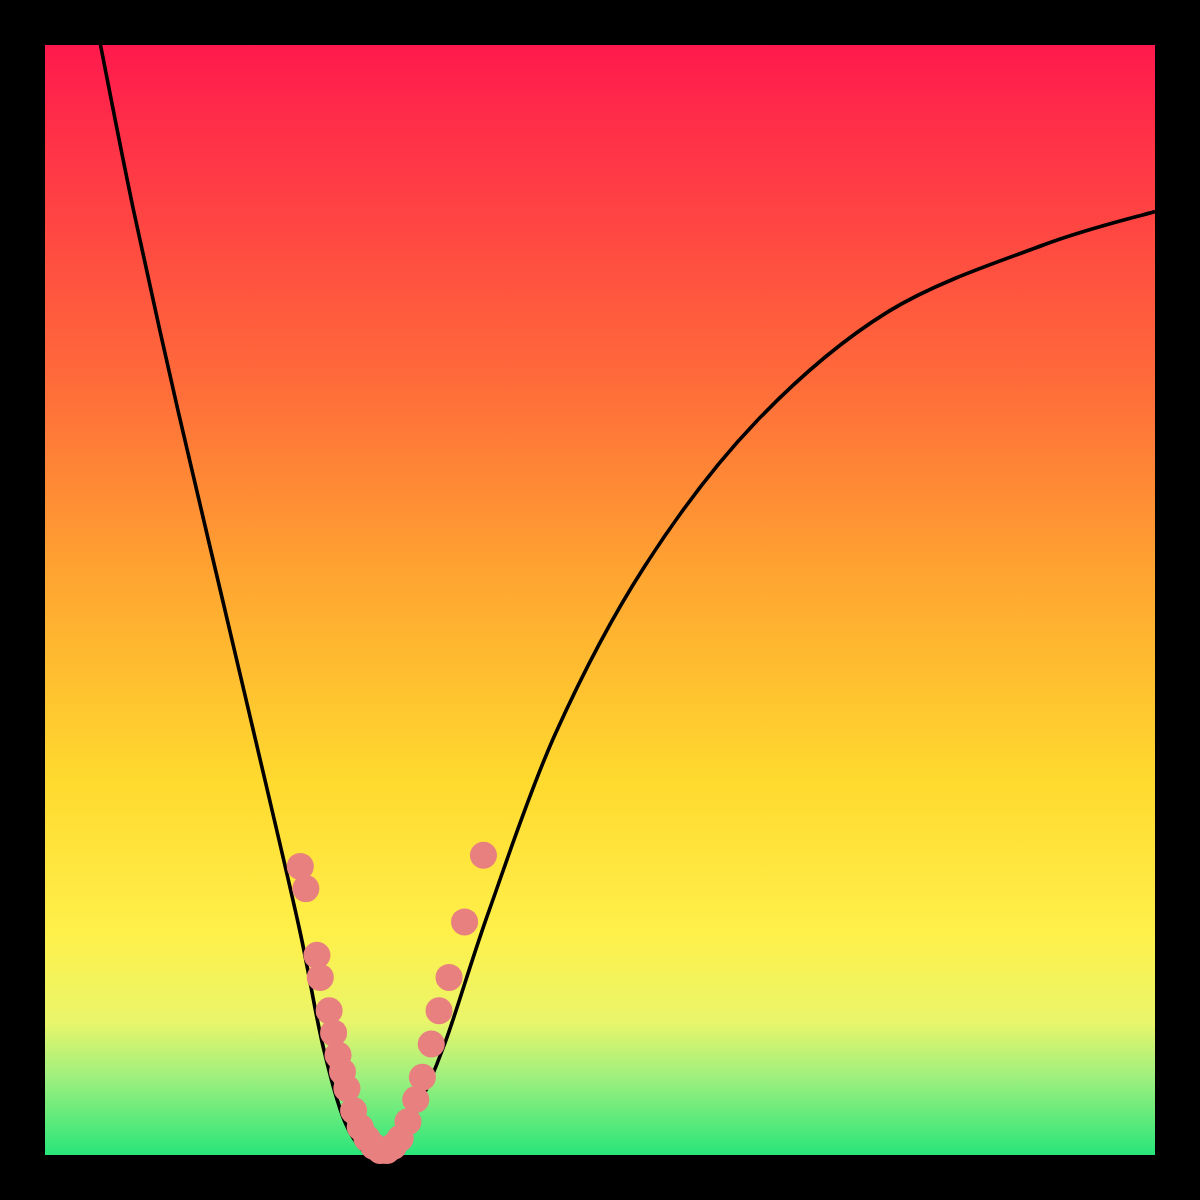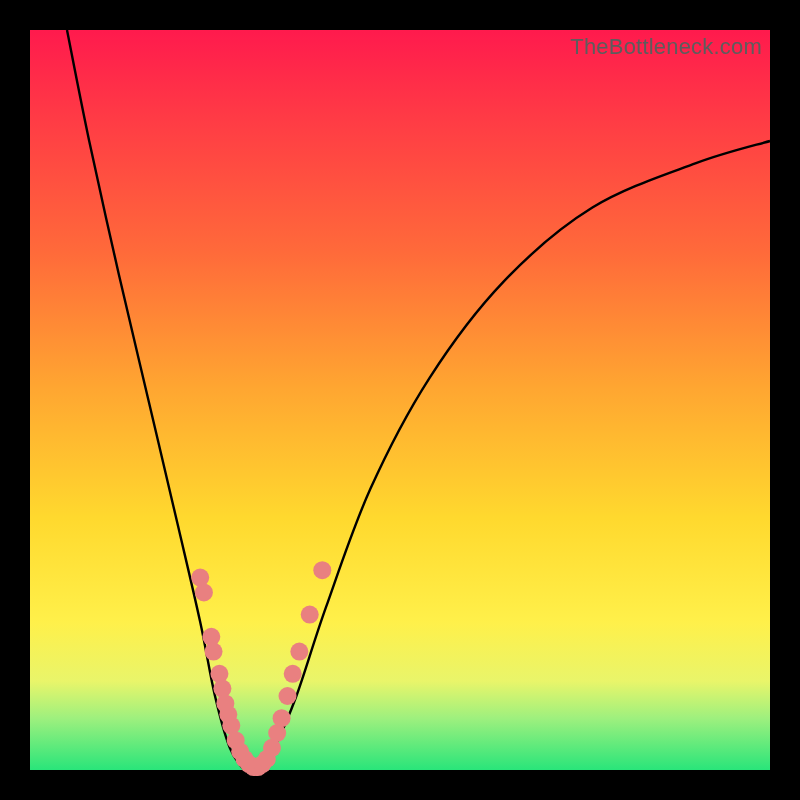--- a/index.html
+++ b/index.html
@@ -62,21 +62,20 @@
   .dot {
     fill: #e98080;
     stroke: none;
   }
 </style>
 </head>
 <body>
 
 <div class="frame">
   <div class="plot">
-    <div class="watermark">TheBottleneck.com</div>
 
     <svg class="curve" viewBox="0 0 740 740">
       <path d="M 37 0 C 40.7 18.5, 50.56666666666667 70.30000000000001, 59.2 111 C 67.83333333333334 151.7, 78.93333333333334 201.03333333333333, 88.8 244.2 C 98.66666666666666 287.3666666666667, 108.53333333333333 328.06666666666666, 118.4 370 C 128.26666666666668 411.93333333333334, 139.36666666666667 458.79999999999995, 148 495.79999999999995 C 156.63333333333333 532.8, 164.03333333333336 563.6333333333333, 170.20000000000002 592 C 176.36666666666667 620.3666666666667, 180.06666666666666 645.0333333333333, 185 666 C 189.93333333333334 686.9666666666667, 194.86666666666667 705.4666666666666, 199.8 717.8 C 204.73333333333335 730.1333333333333, 210.9 736.3, 214.6 740 C 218.29999999999998 743.7, 219.53333333333333 740, 222 740 C 224.46666666666667 740, 225.7 743.7, 229.4 740 C 233.10000000000002 736.3, 238.03333333333336 730.1333333333333, 244.20000000000002 717.8 C 250.36666666666667 705.4666666666666, 257.76666666666665 689.4333333333333, 266.4 666 C 275.0333333333333 642.5666666666667, 283.66666666666663 611.7333333333333, 296 577.2 C 308.33333333333337 542.6666666666667, 323.1333333333334 497.03333333333336, 340.40000000000003 458.8 C 357.6666666666667 420.56666666666666, 377.40000000000003 382.3333333333333, 399.6 347.79999999999995 C 421.8 313.2666666666666, 446.4666666666667 279.96666666666664, 473.6 251.59999999999997 C 500.73333333333335 223.23333333333332, 530.3333333333333 197.33333333333334, 562.4 177.60000000000002 C 594.4666666666667 157.8666666666667, 636.4 144.30000000000004, 666 133.20000000000005 C 695.6 122.10000000000004, 727.6666666666666 114.7, 740 111"></path>
       <g>
           <circle cx="170.20000000000002" cy="547.6" r="9" class="dot"></circle>
           <circle cx="173.89999999999998" cy="562.4" r="9" class="dot"></circle>
           <circle cx="181.29999999999998" cy="606.8" r="9" class="dot"></circle>
           <circle cx="183.52" cy="621.6" r="9" class="dot"></circle>
           <circle cx="189.44" cy="643.8" r="9" class="dot"></circle>
           <circle cx="192.4" cy="658.6" r="9" class="dot"></circle>

